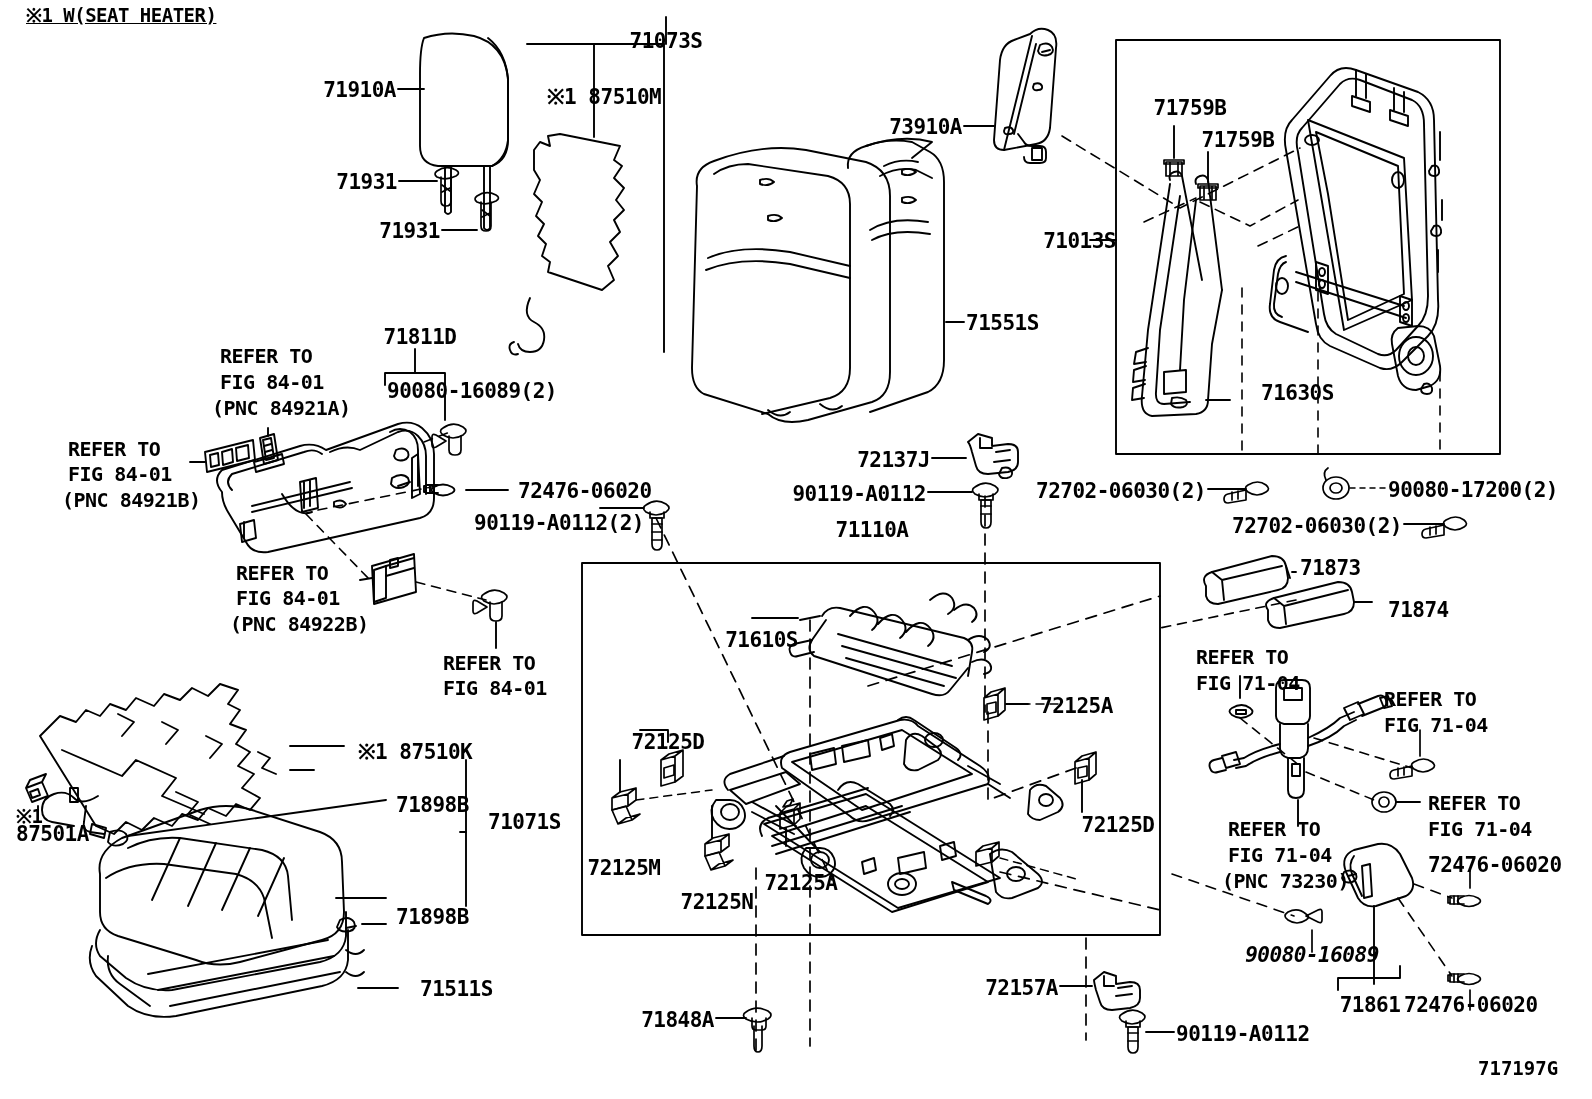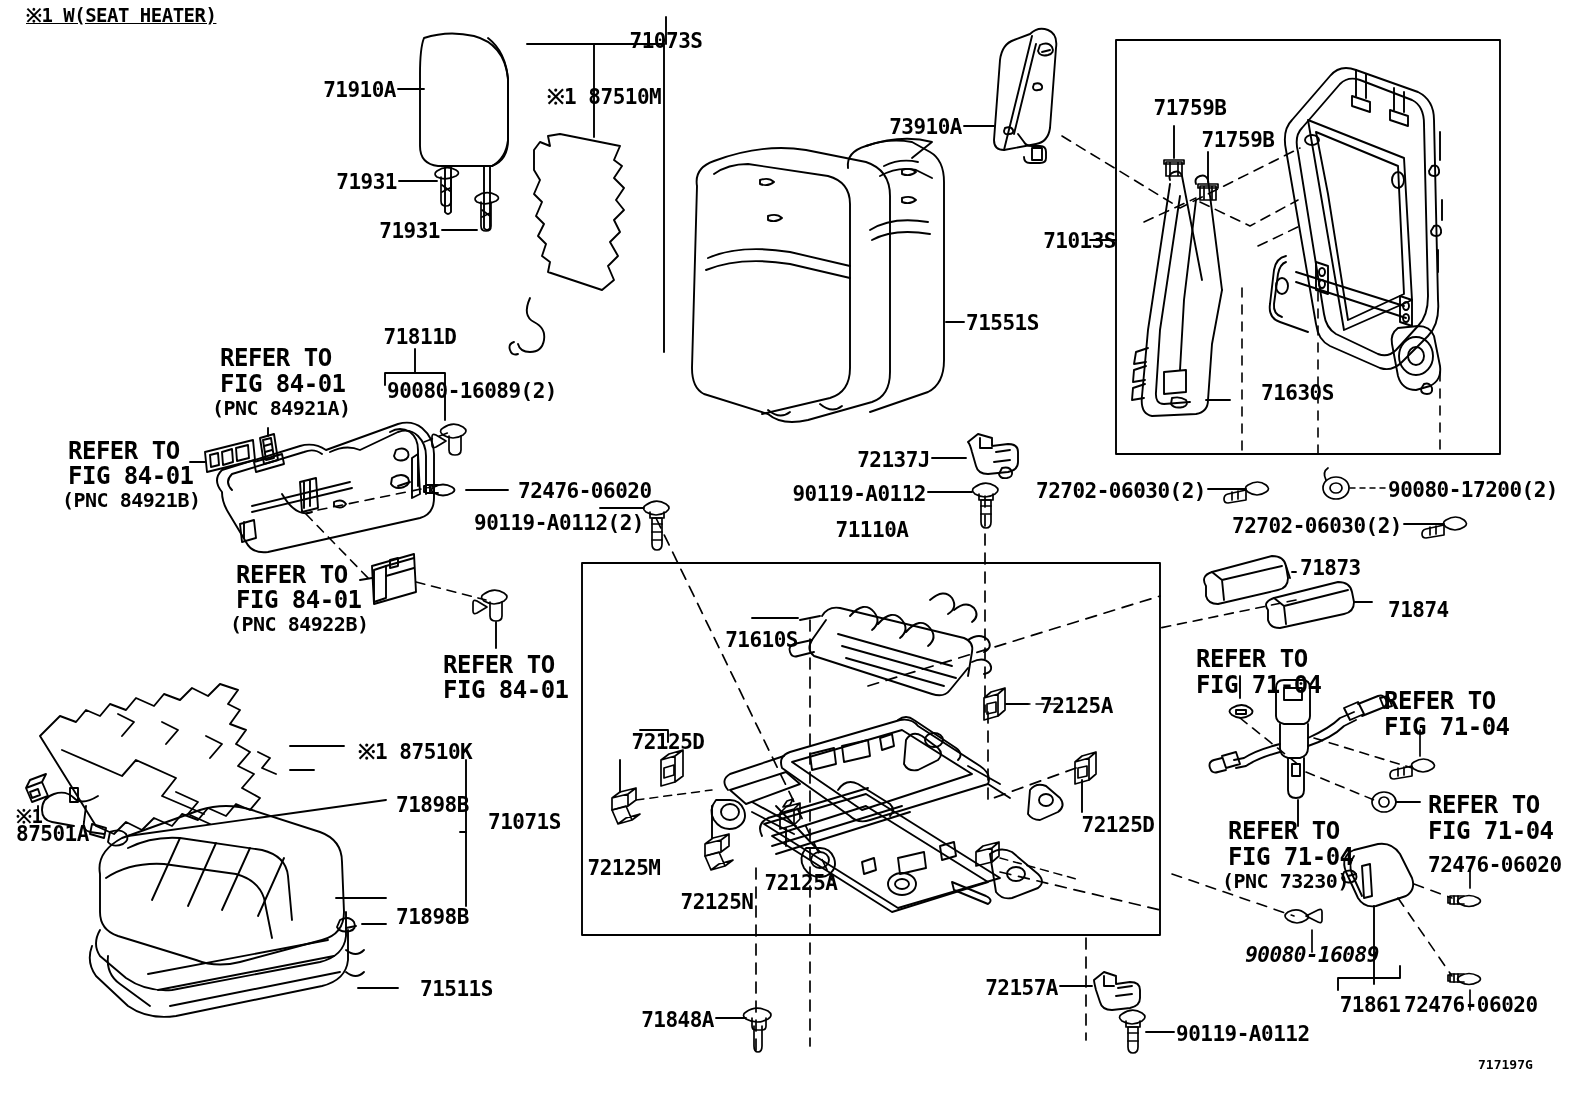--- a/index.html
+++ b/index.html
@@ -18,22 +18,22 @@
     font-family:"DejaVu Sans Mono", monospace;
     font-size:21px;
     font-weight:700;
     letter-spacing:-0.5px;
     color:#000;
     white-space:pre;
     line-height:1.22;
   }
   .lbl.sm{font-size:19px;}
   .lbl.note{font-size:19px;font-weight:700;}
-  .lbl.refer{font-size:24px;font-weight:700;line-height:1.30;}
-  .lbl.figid{font-size:13px;font-weight:700;letter-spacing:0px;}
+  .lbl.refer{font-size:20px;font-weight:700;line-height:1.30;}
+  .lbl.figid{font-size:19px;font-weight:700;letter-spacing:0px;}
   .lbl.pnc{font-size:20px;}
   .ctr{transform:translateX(-50%);}
   .rt{transform:translateX(-100%);}
 </style>
 </head>
 <body>
 
 <div id="sheet">
 
   <svg id="art" viewBox="0 0 1592 1099" xmlns="http://www.w3.org/2000/svg">

